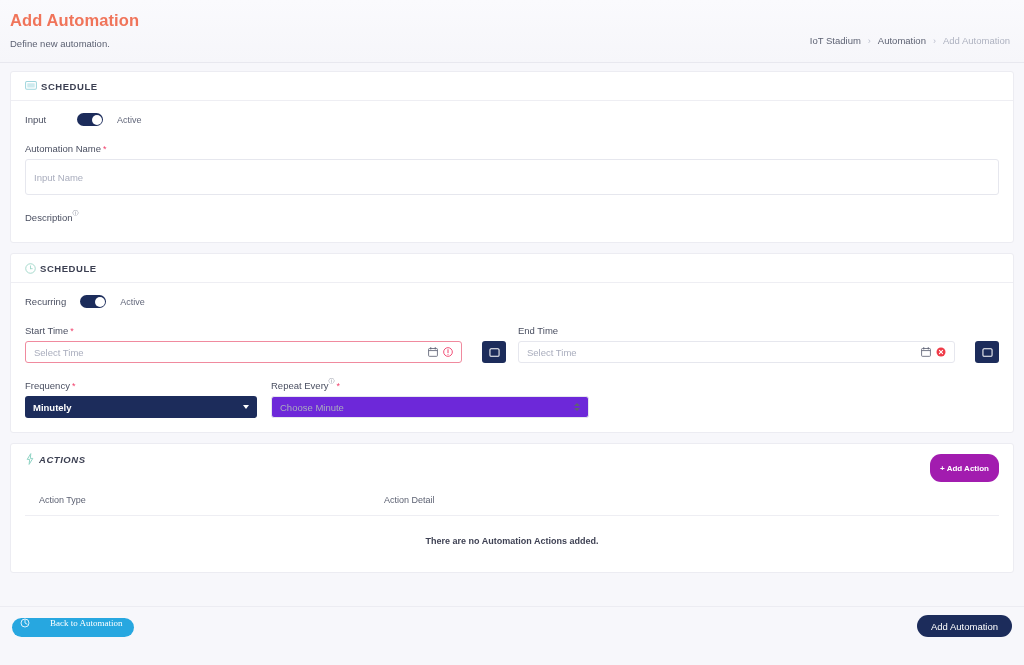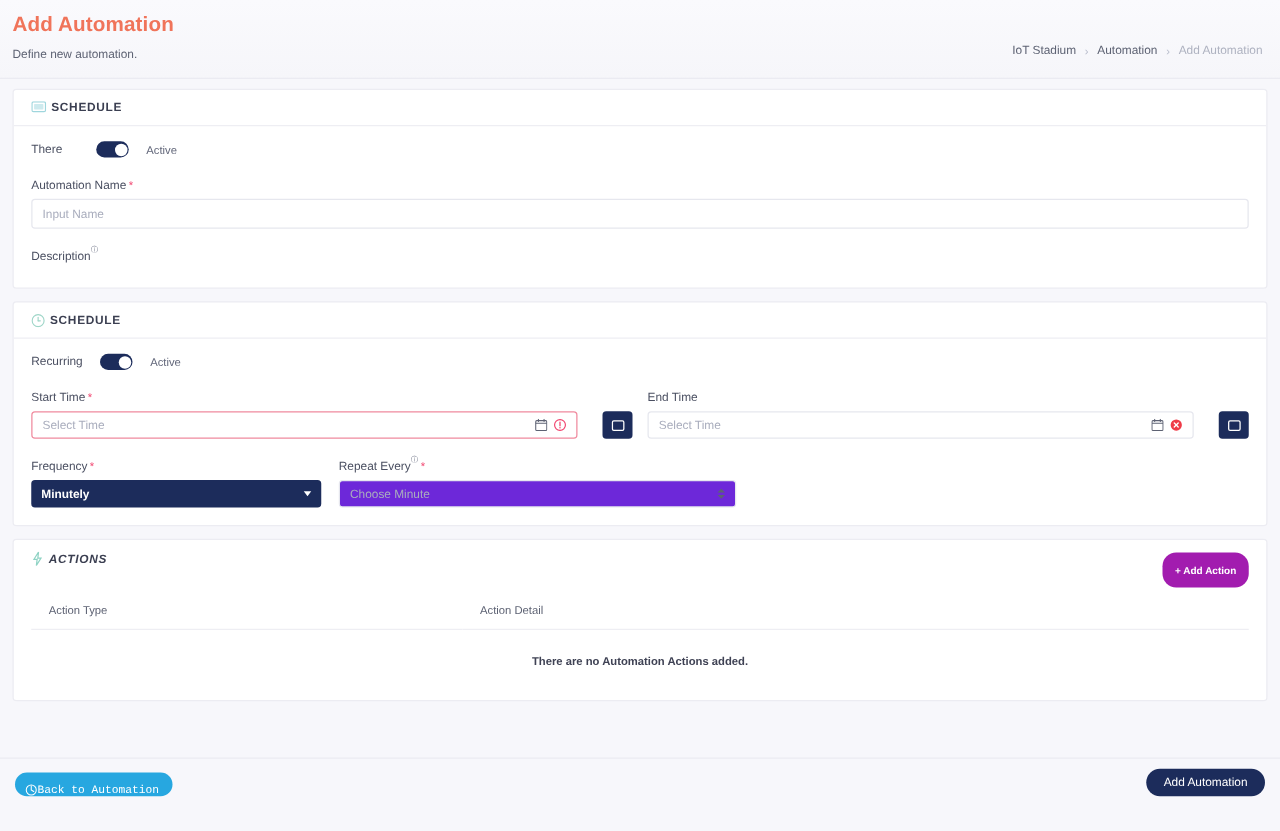--- a/index.html
+++ b/index.html
@@ -110,21 +110,21 @@
     width: 10px; height: 10px;
     border-radius: 50%;
     background: #fff;
   }
   .toggle-state { font-size: 9px; color: #62677a; }
 
   .form-block { margin-top: 12px; }
 
   .inp {
     width: 100%;
-    height: 24px;
+    height: 36px;
     border: 1px solid #e6e7ee;
     border-radius: 3px;
     background: #fff;
     font-size: 9.5px;
     color: #3f4254;
     padding: 0 8px;
     font-family: "Liberation Sans", sans-serif;
     outline: none;
   }
   .inp::placeholder { color: #a9adbd; }
@@ -276,25 +276,25 @@
   .btn-back {
     position: absolute;
     left: 12px; top: 11px;
     background: #27a7e0;
     color: #fff;
     border: none;
     border-radius: 11px;
     height: 19px;
     padding: 0 11px 0 8px;
     font-size: 9px;
-    font-family: Liberation Mono, monospace;
-    cursor: pointer;
-    display: flex;
-    align-items: flex-end;
-    gap: 0;
+    font-family: Liberation Serif, serif;
+    cursor: pointer;
+    display: flex;
+    align-items: flex-start;
+    gap: 20px;
   }
   .btn-add {
     position: absolute;
     right: 12px; top: 8px;
     background: #1c2c5b;
     color: #fff;
     border: none;
     border-radius: 12px;
     height: 22px;
     padding: 0 14px;
@@ -328,21 +328,21 @@
         <svg viewBox="0 0 14 13" width="12" height="11">
           <rect x="0.6" y="0.6" width="12.8" height="9.2" rx="1.4" fill="none" stroke="#9fd6dd" stroke-width="1.2"></rect>
           <rect x="2.6" y="2.6" width="8.8" height="5.2" rx="0.6" fill="#cdeaee"></rect>
         </svg>
       </span>
       <span class="card-head-title">SCHEDULE</span>
     </div>
 
     <div class="card-body">
       <div class="field-row">
-        <span class="lbl inline">There</span>
+        <span class="lbl inline">Input</span>
         <span class="toggle">
             <span class="knob"></span>
           </span>
         <span class="toggle-state">Active</span>
       </div>
 
       <div class="form-block">
         <div>
           <span class="lbl">Automation Name</span><span class="req">*</span>
         </div>

